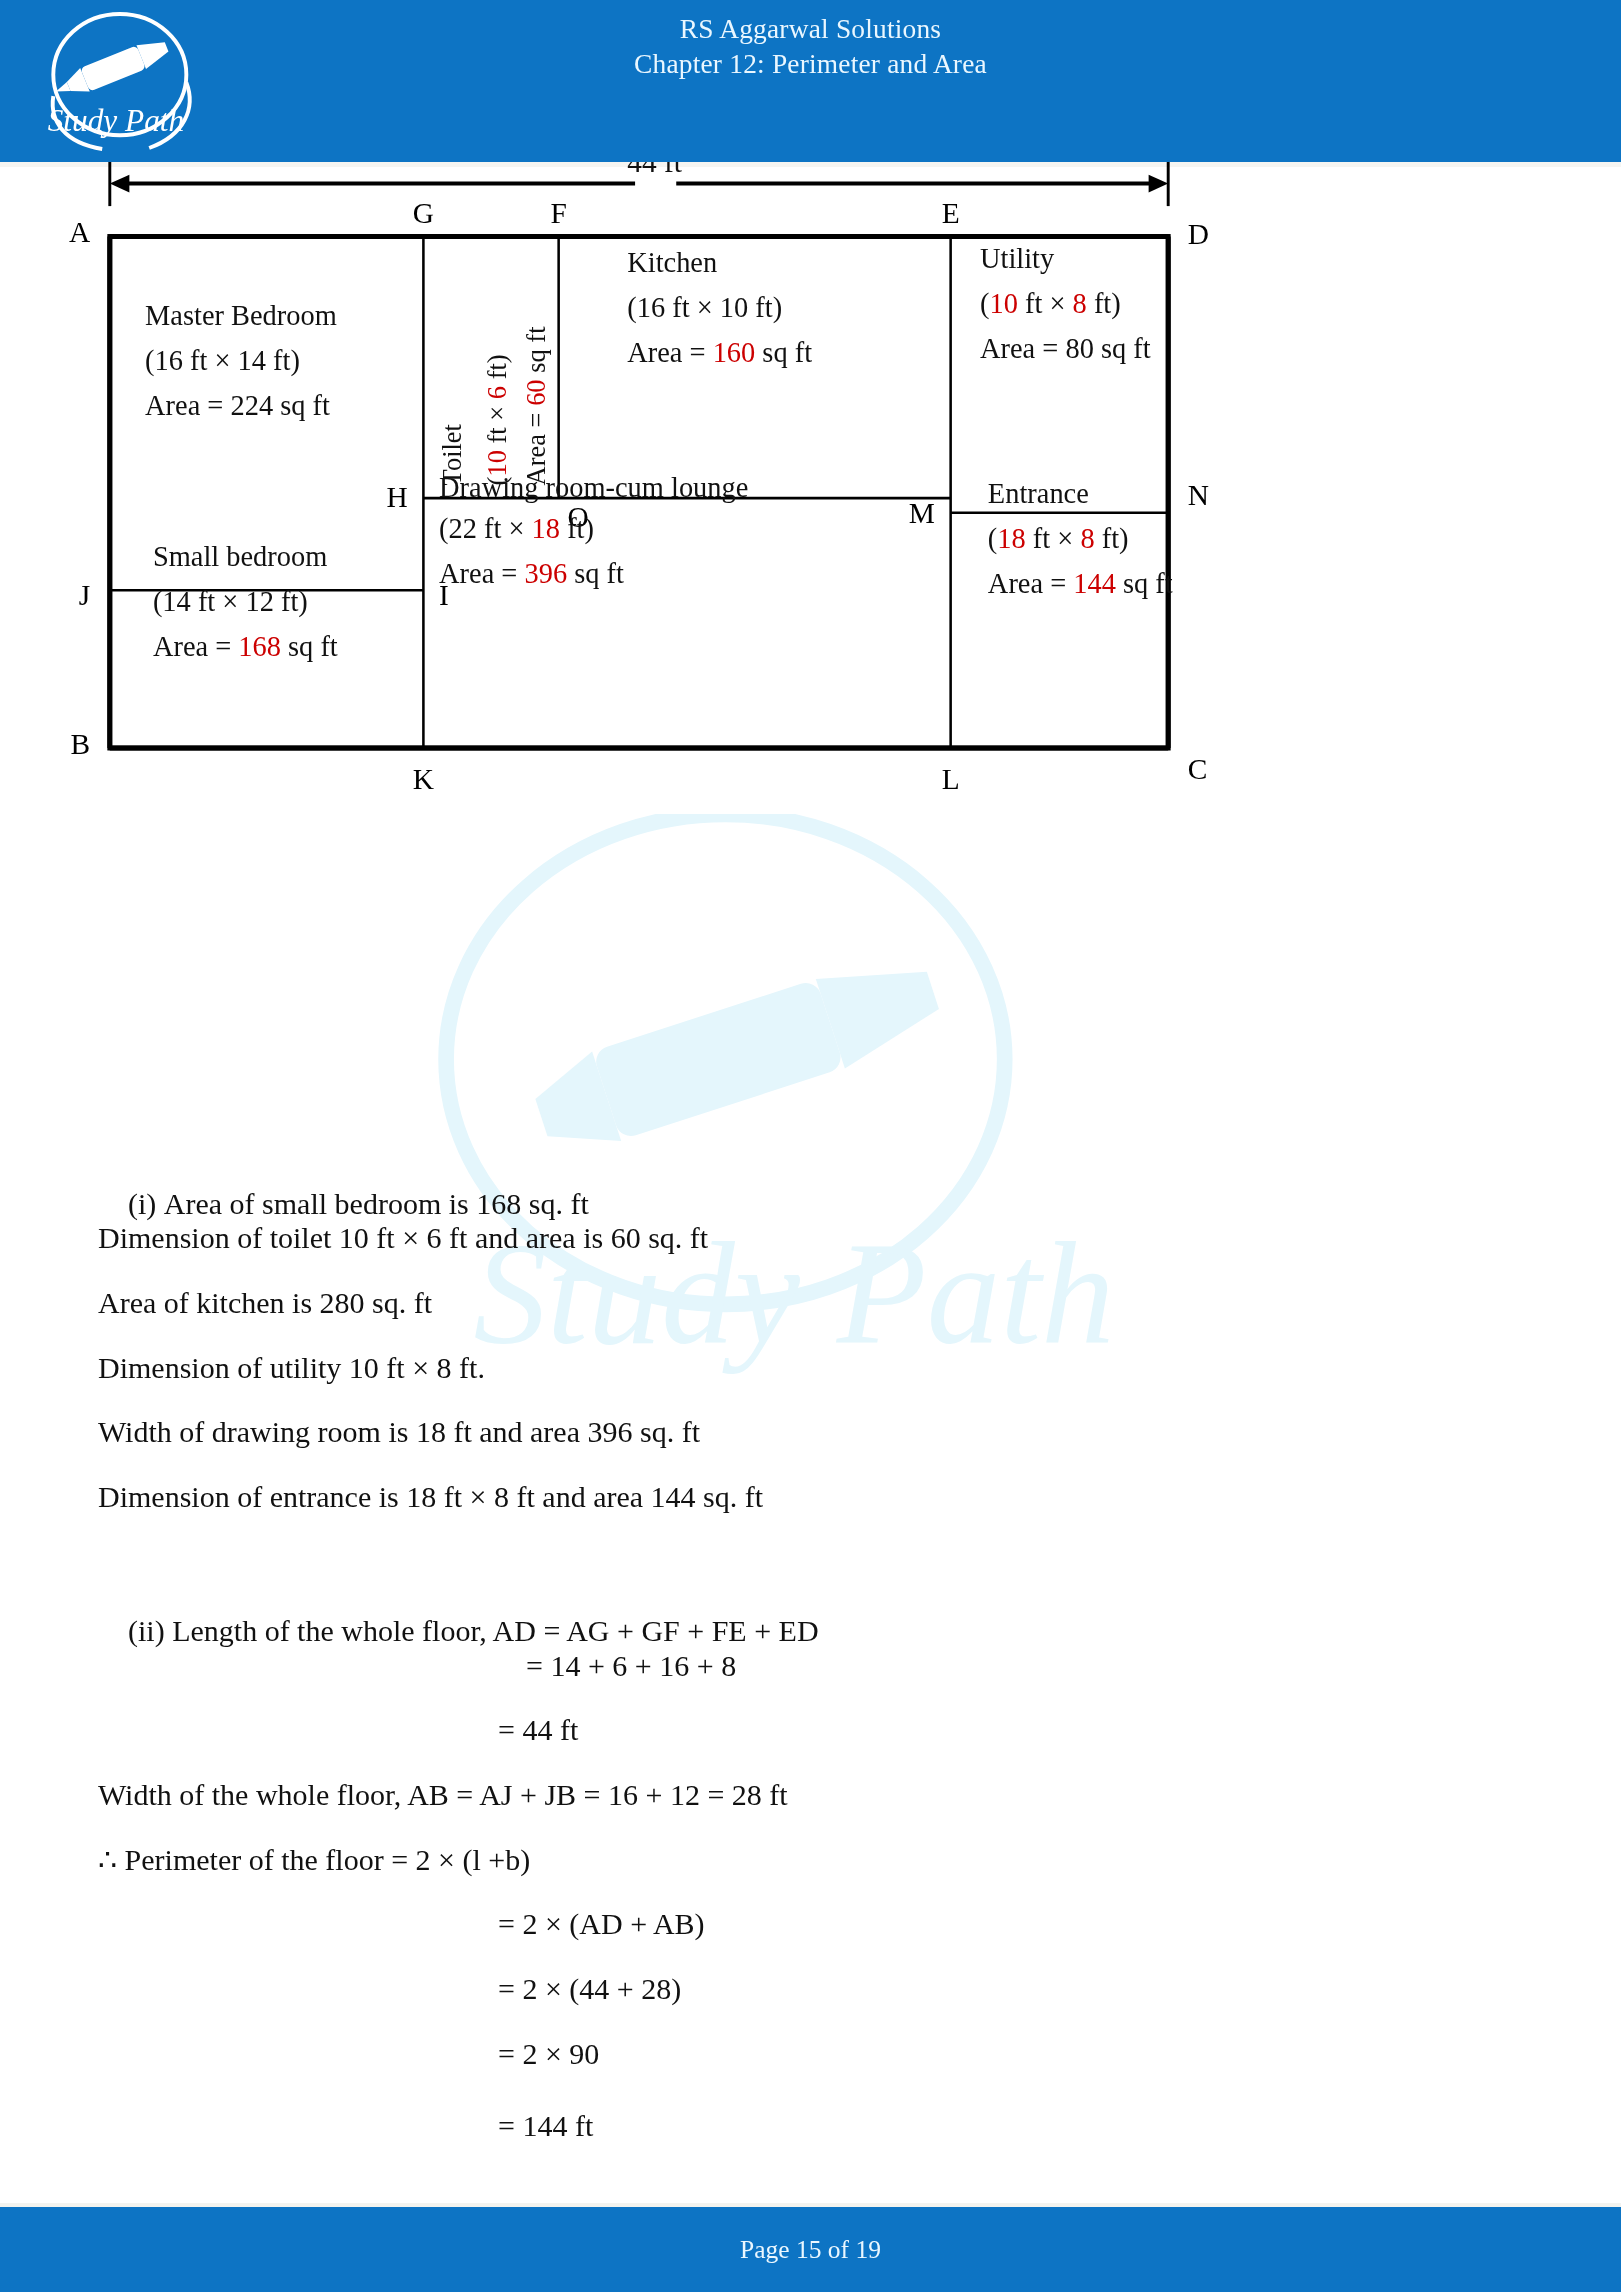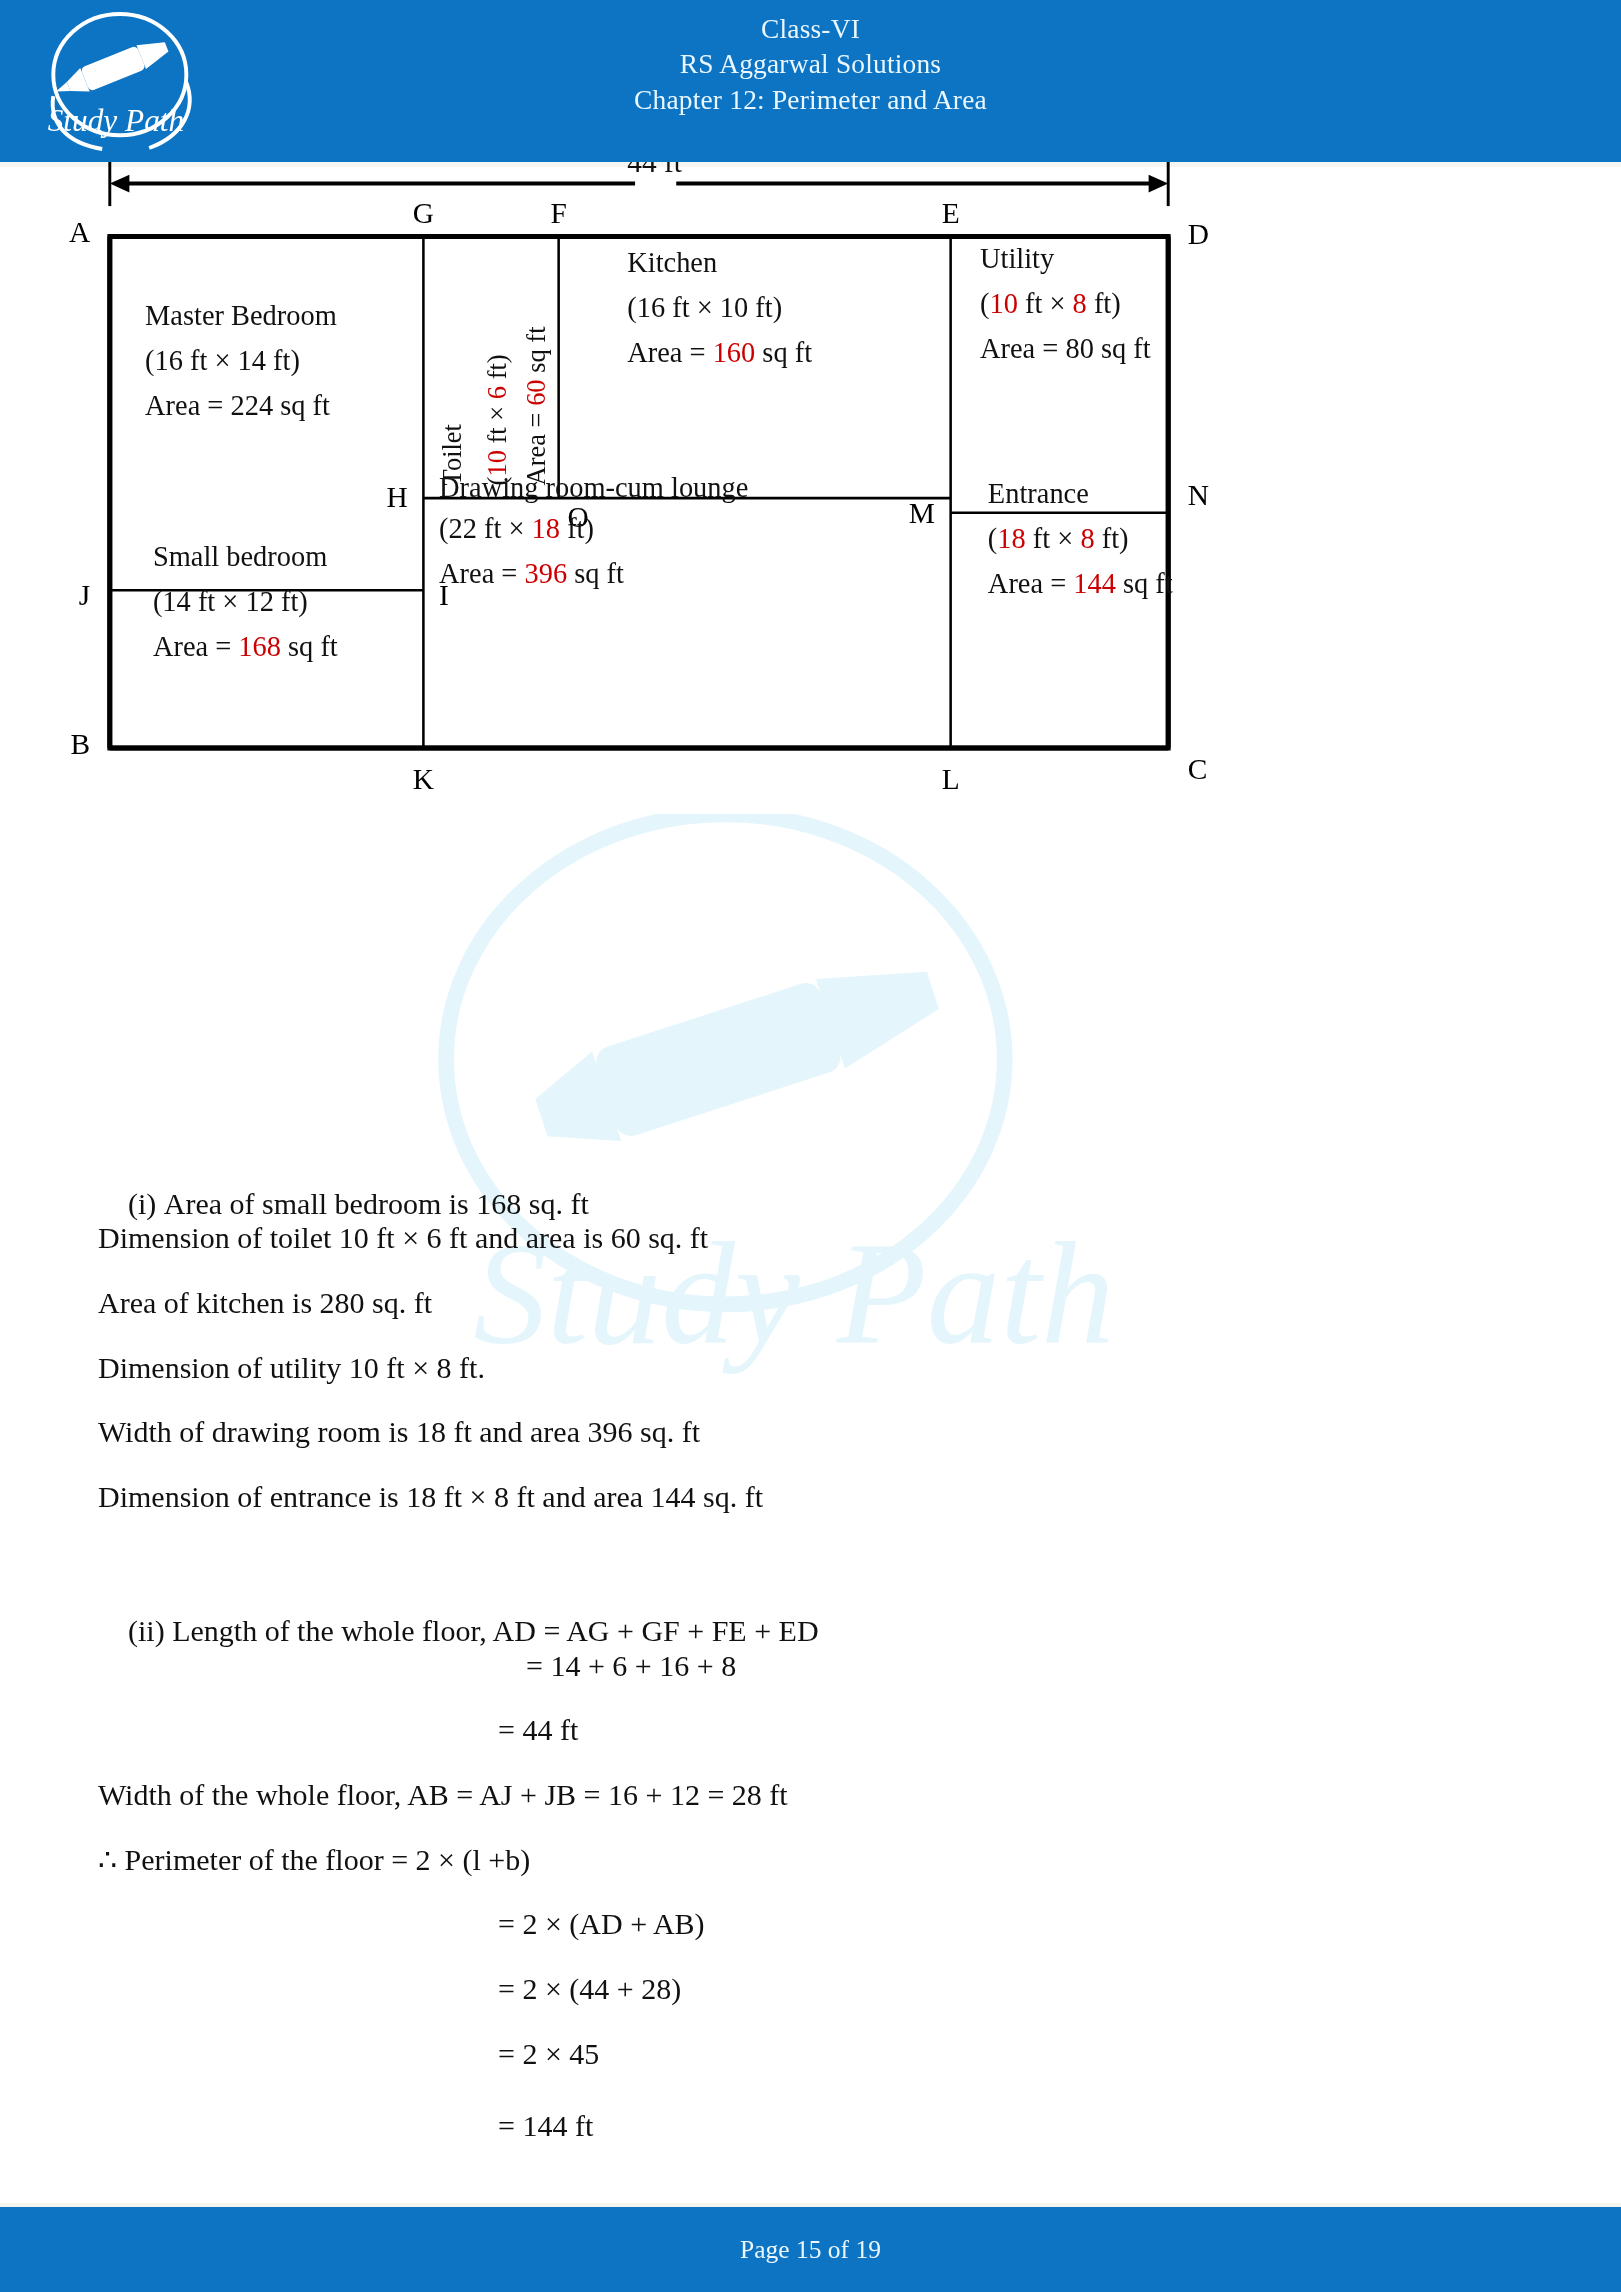--- a/index.html
+++ b/index.html
@@ -110,21 +110,20 @@
       <g transform="rotate(-22 100 62)">
         <rect x="62" y="48" width="62" height="26" rx="5" fill="#ffffff"></rect>
         <path d="M124 48 L152 56 L152 66 L124 74 Z" fill="#ffffff"></path>
         <path d="M62 48 L44 56 L44 66 L62 74 Z" fill="#ffffff"></path>
         <path d="M44 56 L30 61 L44 66 Z" fill="#ffffff"></path>
       </g>
       <text x="96" y="128" font-family="Liberation Serif, serif" font-style="italic" font-size="32" fill="#ffffff" text-anchor="middle">Study Path</text>
     </svg>
   </div>
   <div class="header-titles">
-    <div>Class-VI</div>
     <div>RS Aggarwal Solutions</div>
     <div>Chapter 12: Perimeter and Area</div>
   </div>
 </div>
 <div class="hdr-rule"></div>
 
 <div class="watermark">
   <svg width="980" height="667" viewBox="0 0 1000 680" xmlns="http://www.w3.org/2000/svg">
     <ellipse cx="430" cy="250" rx="285" ry="250" fill="none" stroke="#e4f6fc" stroke-width="16"></ellipse>
     <g transform="rotate(-18 430 240)">
@@ -268,21 +267,21 @@
     <span>(ii)</span><span>&nbsp;</span><span>Length of the whole floor, AD = AG + GF + FE + ED</span>
   </div>
   <div class="ln line" style="left:526px; top:514px;">= 14 + 6 + 16 + 8</div>
   <div class="ln line" style="left:498px; top:578px;">= 44 ft</div>
 
   <div class="ln line" style="left:98px; top:643px;">Width of the whole floor, AB = AJ + JB = 16 + 12 = 28 ft</div>
   <div class="ln line" style="left:98px; top:708px;">∴ Perimeter of the floor = 2 × (l +b)</div>
 
   <div class="ln line" style="left:498px; top:772px;">= 2 × (AD + AB)</div>
   <div class="ln line" style="left:498px; top:837px;">= 2 × (44 + 28)</div>
-  <div class="ln line" style="left:498px; top:902px;">= 2 × 45</div>
+  <div class="ln line" style="left:498px; top:902px;">= 2 × 90</div>
   <div class="ln line" style="left:498px; top:974px;">= 144 ft</div>
 
 </div>
 
 <div class="footer-rule"></div>
 <div class="footer">
   <span class="footer-text">Page 15 of 19</span>
 </div>
 
 

